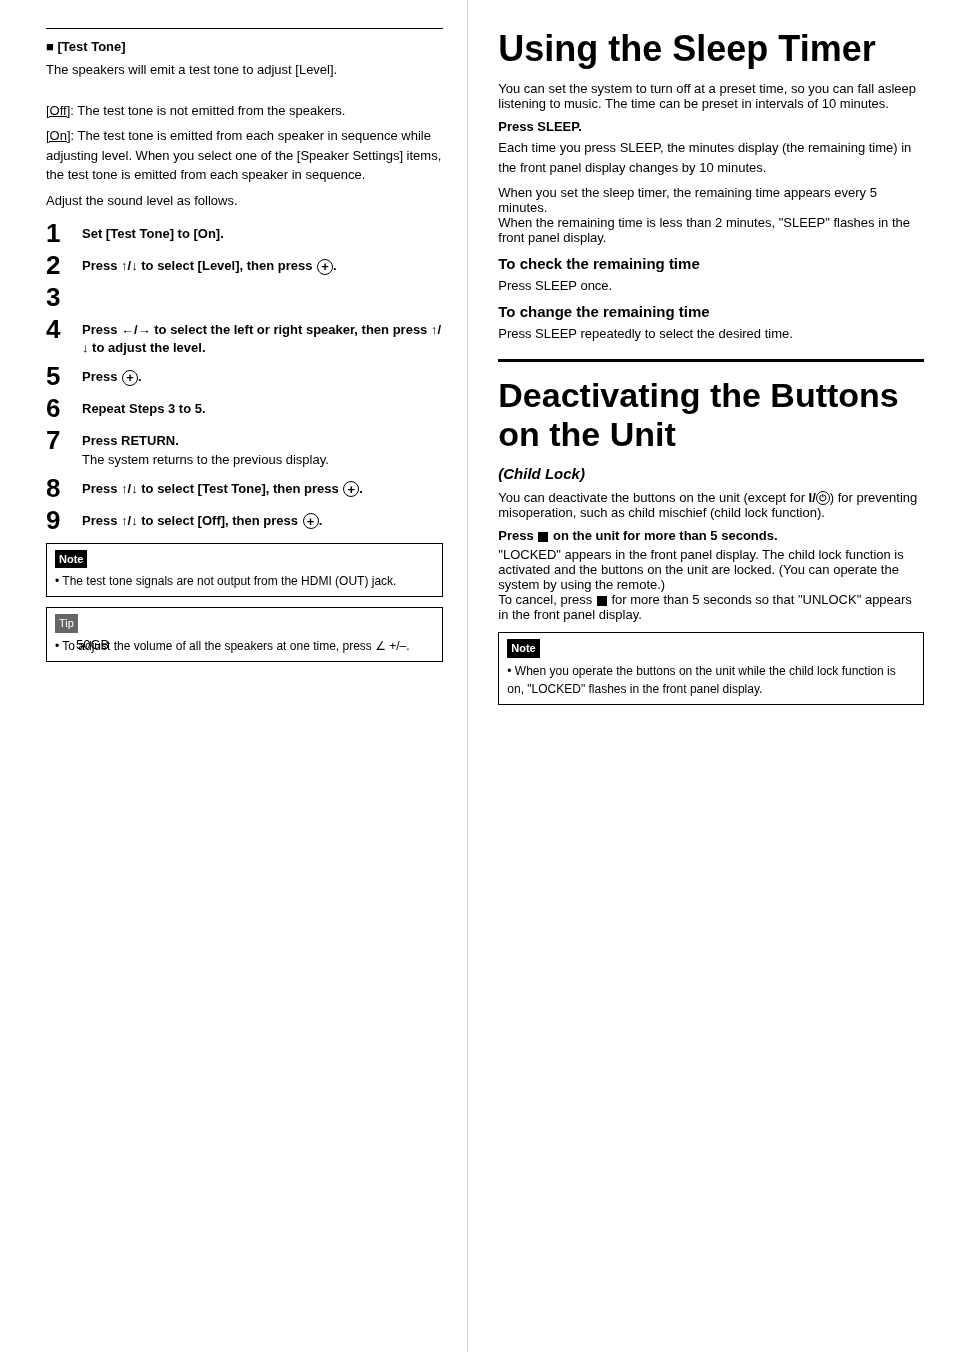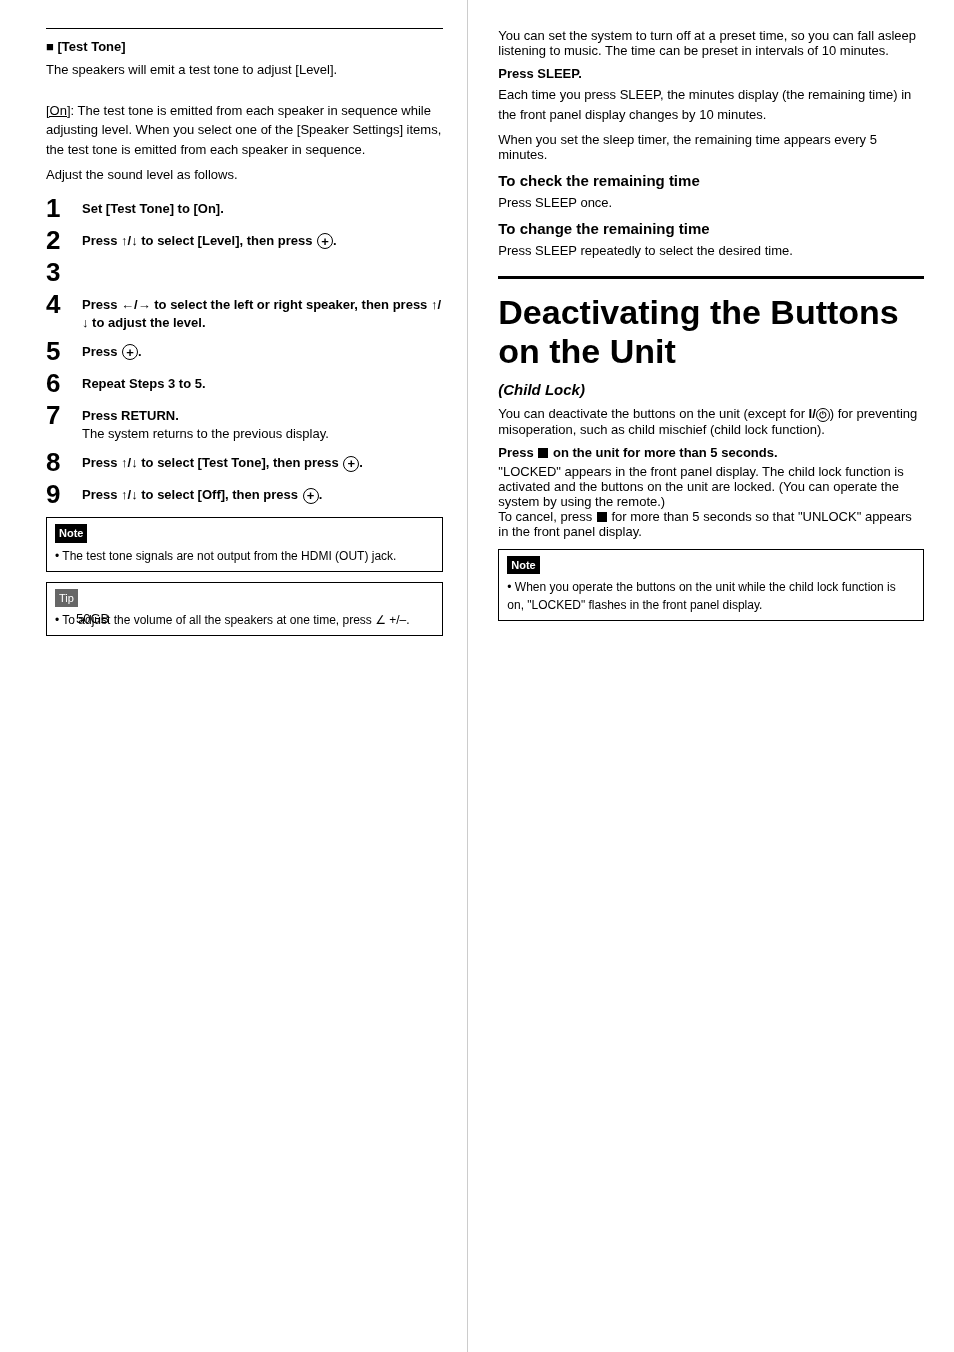--- a/index.html
+++ b/index.html
@@ -215,20 +215,23 @@
 
 <div class="page">
 
   <div class="left-col">
     <div class="left-top-line"></div>
 
     <div class="section-header">[Test Tone]</div>
     <p>The speakers will emit a test tone to adjust [Level].</p>
     <br>
     <p>
+      <span class="underline">[Off]</span>: The test tone is not emitted from the speakers.
+    </p>
+    <p>
       <span class="underline">[On]</span>: The test tone is emitted from each speaker in sequence while adjusting level. When you select one of the [Speaker Settings] items, the test tone is emitted from each speaker in sequence.
     </p>
     <p>Adjust the sound level as follows.</p>
 
     <ol class="steps-list">
 
       <li class="step-item">
         <span class="step-num">1</span>
         <span class="step-text">Set [Test Tone] to [On].</span>
       </li>
@@ -284,26 +287,28 @@
     </div>
 
     <div class="left-bottom">
       <span class="page-num">50GB</span>
     </div>
   </div>
 
   <div class="right-col">
 
     <div class="sleep-section-top">
+      <h1 class="section-title-large">Using the Sleep Timer</h1>
       <p>You can set the system to turn off at a preset time, so you can fall asleep listening to music. The time can be preset in intervals of 10 minutes.</p>
 
       <div class="sub-bold">Press SLEEP.</div>
       <p class="sub-content">Each time you press SLEEP, the minutes display (the remaining time) in the front panel display changes by 10 minutes.</p>
 
       <p>When you set the sleep timer, the remaining time appears every 5 minutes.</p>
+      <p>When the remaining time is less than 2 minutes, "SLEEP" flashes in the front panel display.</p>
 
       <div class="subsection-title">To check the remaining time</div>
       <p>Press SLEEP once.</p>
 
       <div class="subsection-title">To change the remaining time</div>
       <p>Press SLEEP repeatedly to select the desired time.</p>
     </div>
 
     <hr class="divider-thick">
 

